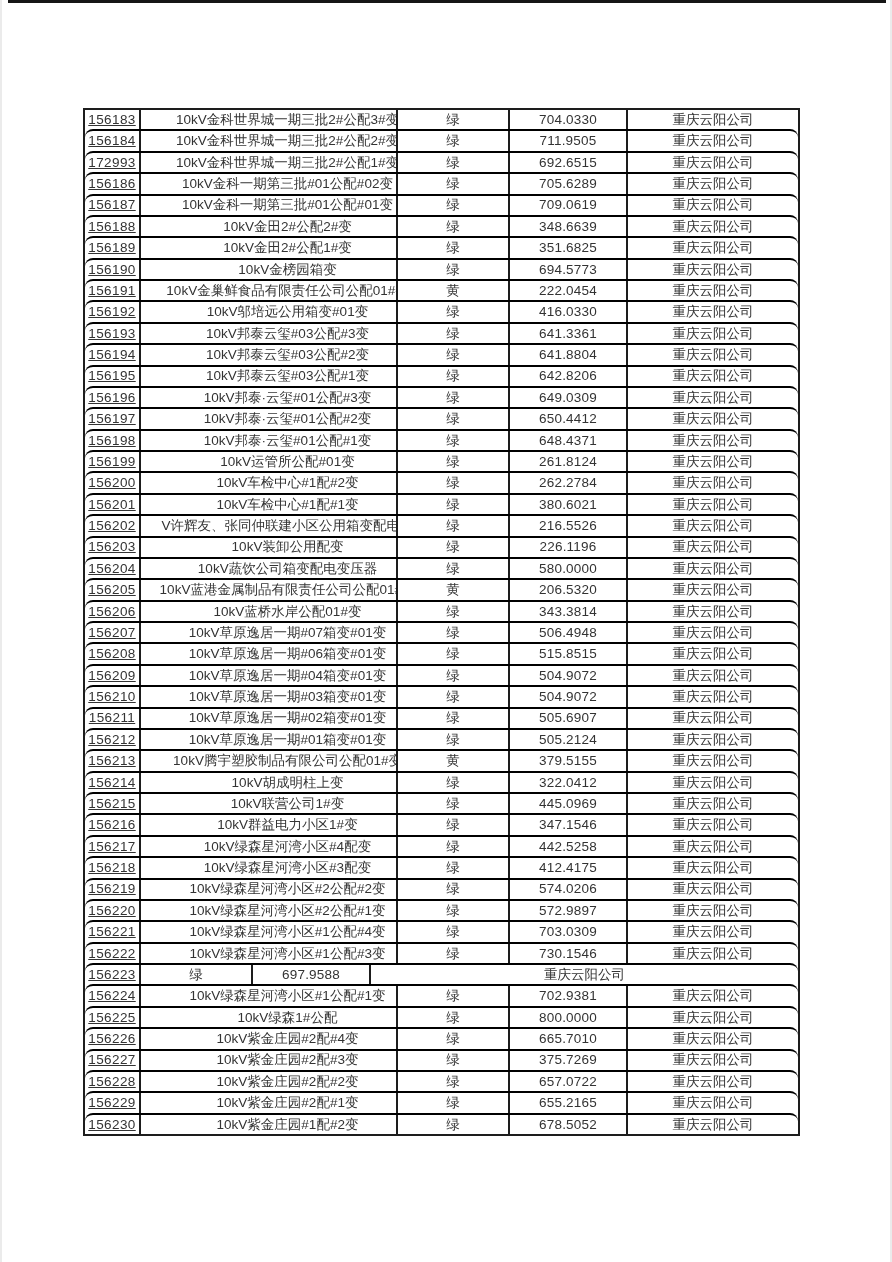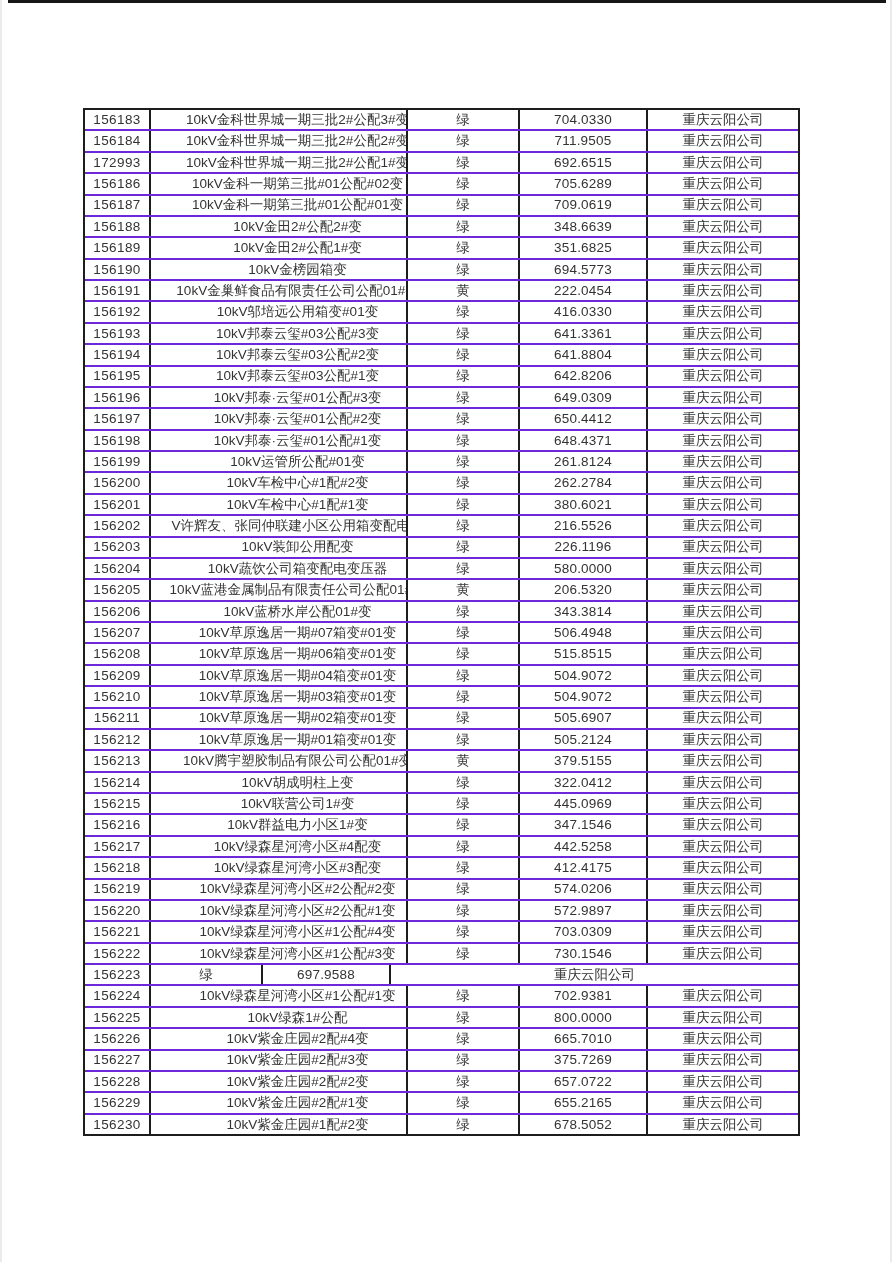--- a/index.html
+++ b/index.html
@@ -43,40 +43,41 @@
     display: flex;
     flex-direction: column;
     background: #ffffff;
   }
   .t-row {
     flex: 1 1 0;
     min-height: 0;
     display: flex;
   }
   .t-row + .t-row {
-    border-top: 2px solid #6d28d9;
+    border-top: 2px solid #000000;
+    border-radius: 8px;
   }
   .t-cell {
     box-sizing: border-box;
     display: flex;
     align-items: center;
     justify-content: center;
     overflow: hidden;
     white-space: nowrap;
     font-size: 13.5px;
     line-height: 1;
     color: #333333;
   }
   .t-cell + .t-cell {
     border-left: 2px solid #1d1d1d;
   }
-  .c-id      { width: 64px;  flex: none; letter-spacing: 0.4px; }
+  .c-id      { width: 54px;  flex: none; letter-spacing: 0.4px; text-decoration: underline; }
   .c-name    { width: 257px; flex: none; padding-left: 38px; }
   .c-status  { width: 112px; flex: none; }
-  .c-value   { width: 128px; flex: none; letter-spacing: 0.2px; }
+  .c-value   { width: 118px; flex: none; letter-spacing: 0.2px; }
   .c-company { flex: 1 1 auto; }
 </style>
 </head>
 <body>
 
 <div class="scan-top-line"></div>
 <div class="page-edge left"></div>
 <div class="page-edge right"></div>
 
 <div class="data-table">

